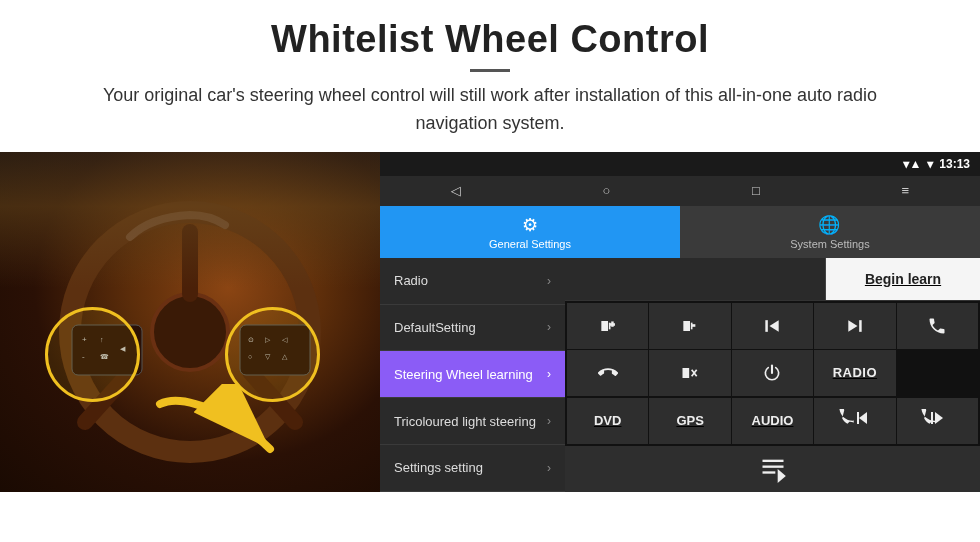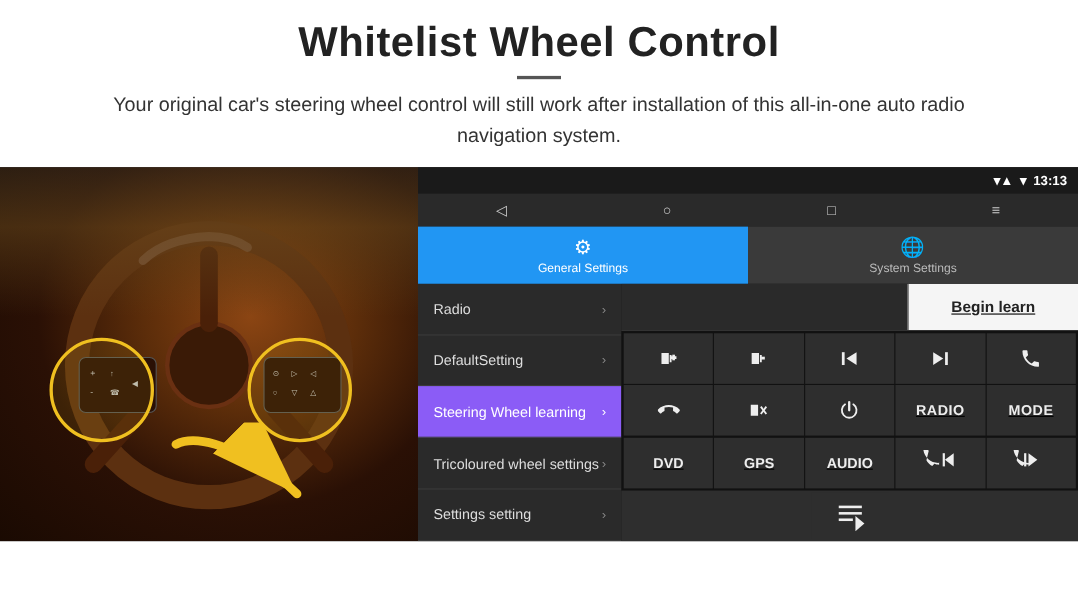--- a/index.html
+++ b/index.html
@@ -398,21 +398,21 @@
         </div>
         <div class="menu-item">
           <span>DefaultSetting</span>
           <span class="chevron">›</span>
         </div>
         <div class="menu-item selected">
           <span>Steering Wheel learning</span>
           <span class="chevron">›</span>
         </div>
         <div class="menu-item">
-          <span>Tricoloured wheel settings</span>
+          <span>Tricoloured light steering</span>
           <span class="chevron">›</span>
         </div>
         <div class="menu-item">
           <span>Settings setting</span>
           <span class="chevron">›</span>
         </div>
       </div>
 
       <div class="right-panel">
 
@@ -468,23 +468,20 @@
             </svg>
           </div>
           <div class="btn-cell">
             <svg viewBox="0 0 24 24" fill="none" stroke="#eee" stroke-width="2">
               <path d="M12 3v9" stroke="#eee" stroke-width="2.5" stroke-linecap="round"></path>
               <path d="M7.5 5.5a8 8 0 1 0 9 0" fill="none" stroke="#eee" stroke-width="2" stroke-linecap="round"></path>
             </svg>
           </div>
           <div class="btn-cell text-btn">
             <span>RADIO</span>
-          </div>
-          <div class="btn-cell text-btn">
-            <span>MODE</span>
           </div>
         </div>
 
         <div class="last-row">
           <div class="last-btn text-btn" style="flex:1;text-align:right;">DVD</div>
           <div class="last-btn text-btn" style="flex:1;">GPS</div>
           <div class="last-btn text-btn" style="flex:1;">AUDIO</div>
           <div class="last-btn" style="flex:1;">
             <svg viewBox="0 0 32 24" width="36" height="24" fill="#eee">
               <path d="M4 18c1.4 2.8 3.8 5.1 6.6 6.6l2.2-2.2c.3-.3.7-.4 1-.2 1.1.4 2.3.6 3.6.6.6 0 1 .4 1 1V20c0 .6-.4 1-1 1-9.4 0-17-7.6-17-17 0-.6.4-1 1-1h3.5c.6 0 1 .4 1 1 0 1.3.2 2.5.6 3.6.1.3 0 .7-.2 1L4 18z" transform="translate(0,-5) scale(0.8)" fill="#eee"></path>

